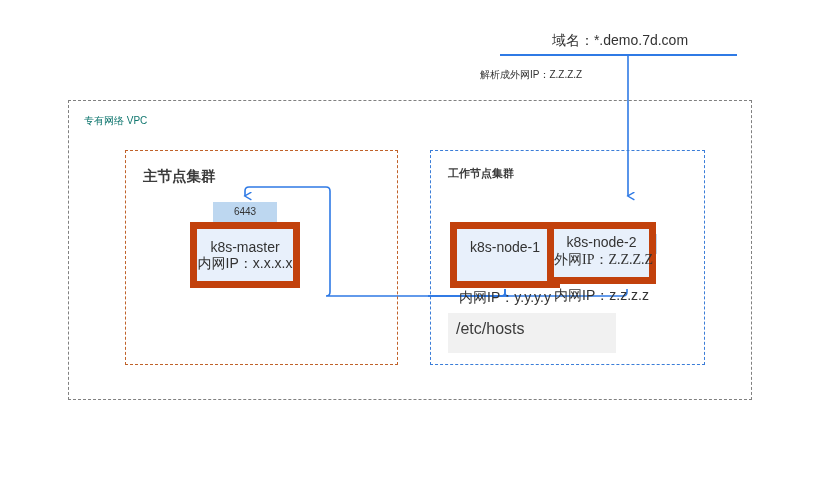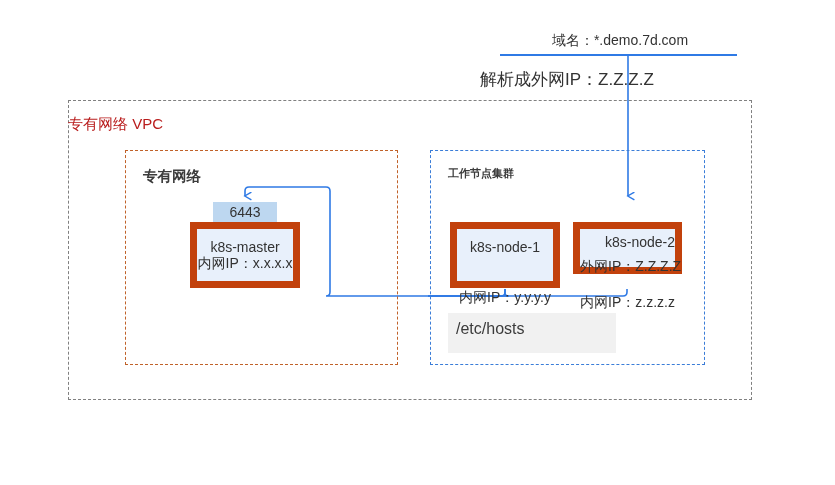--- a/index.html
+++ b/index.html
@@ -37,38 +37,38 @@
     left: 500px;
     top: 32px;
     width: 240px;
     text-align: center;
     font-size: 14px;
     color: #333333;
   }
   #resolve-label {
     left: 480px;
     top: 69px;
-    font-size: 17px;
+    font-size: 10px;
     color: #333333;
   }
   
   .box-vpc {
     position: absolute;
     left: 68px;
     top: 100px;
     width: 684px;
     height: 300px;
     border: 1.6px dashed #808080;
     box-sizing: border-box;
   }
   #vpc-label {
-    left: 68px;
+    left: 84px;
     top: 115px;
-    font-size: 15px;
-    color: #b91c1c;
+    font-size: 10px;
+    color: #0f766e;
   }
   .box-master {
     position: absolute;
     left: 125px;
     top: 150px;
     width: 273px;
     height: 215px;
     border: 1.4px dashed #c0622a;
     box-sizing: border-box;
   }
@@ -93,21 +93,21 @@
     top: 167px;
     font-size: 11px;
     font-weight: bold;
     color: #3b3b3b;
   }
   
   .port-badge {
     position: absolute;
     background: #bdd7f0;
     color: #333333;
-    font-size: 14px;
+    font-size: 10px;
     text-align: center;
     line-height: 20px;
     height: 20px;
   }
   #port-6443 {
     left: 213px;
     top: 202px;
     width: 64px;
   }
   #port-80 {
@@ -136,28 +136,27 @@
   #node-master .ln2 { }
   #node-worker-1 {
     left: 450px;
     top: 222px;
     width: 110px;
     height: 66px;
   }
   #node-worker-1 .ln1 { margin-top: 10px; }
   #node-worker-1 .ln2 { margin-top: 34px; }
   #node-worker-2 {
-    left: 573px;
+    left: 547px;
     top: 222px;
     width: 109px;
-    height: 52px;
-    text-align: right;
+    height: 62px;
   }
   #node-worker-2 .ln1 { margin-top: 5px; }
-  #node-worker-2 .ln2 { margin-top: 8px; }
+  #node-worker-2 .ln2 { margin-top: 1px; font-family: Liberation Serif, serif; }
   #node-worker-2 .ln3 { margin-top: 18px; }
   .node-card div { white-space: pre; }
   
   #hosts-box {
     position: absolute;
     left: 448px;
     top: 313px;
     width: 168px;
     height: 40px;
     background: #f1f1f1;
@@ -194,21 +193,21 @@
   </svg>
 
   <div class="lbl" id="domain-label">域名：*.demo.7d.com</div>
 
   <div class="lbl" id="resolve-label">解析成外网IP：Z.Z.Z.Z</div>
 
   <div class="box-vpc"></div>
   <div class="lbl" id="vpc-label">专有网络 VPC</div>
 
   <div class="box-master"></div>
-  <div class="lbl" id="master-cluster-label">专有网络</div>
+  <div class="lbl" id="master-cluster-label">主节点集群</div>
 
   <div class="box-worker"></div>
   <div class="lbl" id="worker-cluster-label">工作节点集群</div>
 
   <div class="port-badge" id="port-6443">6443</div>
 
   <div class="node-card" id="node-master">
     <div class="ln1">k8s-master</div>
     <div class="ln2">内网IP：x.x.x.x</div>
   </div>

